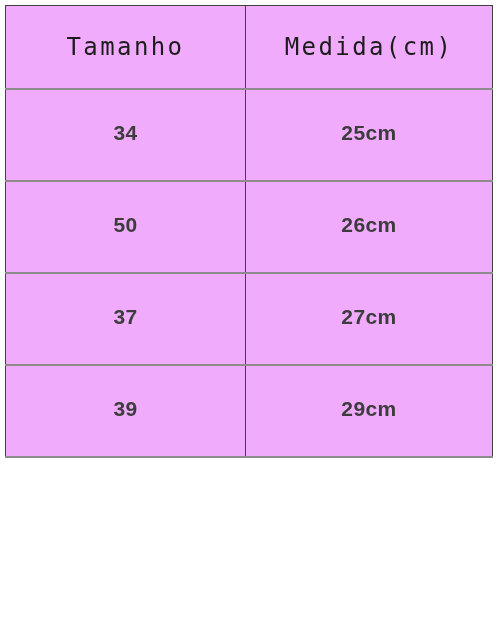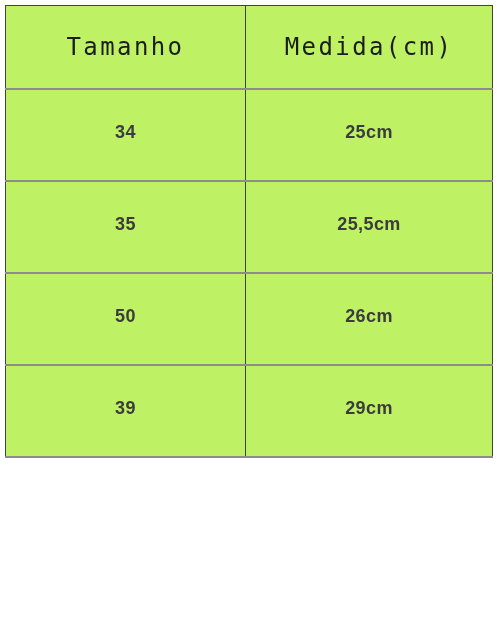--- a/index.html
+++ b/index.html
@@ -39,21 +39,21 @@
   .size-table {
     border-left: 1px solid #414141;
     border-right: 1px solid #414141;
     border-top: 1px solid #414141;
   }
 
   .size-table th,
   .size-table td {
     text-align: center;
     vertical-align: middle;
-    background: #bef264;
+    background: #f0abfc;
     padding: 0;
   }
 
   
   .size-table th.c1,
   .size-table td.c1 {
     border-right: 1px solid #414141;
   }
 
   
@@ -66,21 +66,21 @@
     letter-spacing: 2.4px;
     color: #1c1c1c;
     line-height: 1.1;
   }
 
   
   .data-row td {
     height: 86px;
     border-bottom: 2px solid #8c8c8c;
     font-weight: 700;
-    font-size: 18px;
+    font-size: 21px;
     letter-spacing: 0.4px;
     color: #3c3c3c;
     line-height: 1.1;
     padding-bottom: 4px;
     margin-top: 38px;
   }
 </style>
 </head>
 <body>
 
@@ -99,30 +99,30 @@
       </tr>
     </thead>
 
     <tbody>
 
       <tr class="data-row">
         <td class="c1">34</td>
         <td class="c2">25cm</td>
       </tr>
 
-      <tr class="data-row">
-        <td class="c1">35</td>
-        <td class="c2">25,5cm</td>
-      </tr>
 
       <tr class="data-row">
         <td class="c1">50</td>
         <td class="c2">26cm</td>
       </tr>
 
+      <tr class="data-row">
+        <td class="c1">37</td>
+        <td class="c2">27cm</td>
+      </tr>
 
 
       <tr class="data-row">
         <td class="c1">39</td>
         <td class="c2">29cm</td>
       </tr>
 
     </tbody>
   </table>
 

